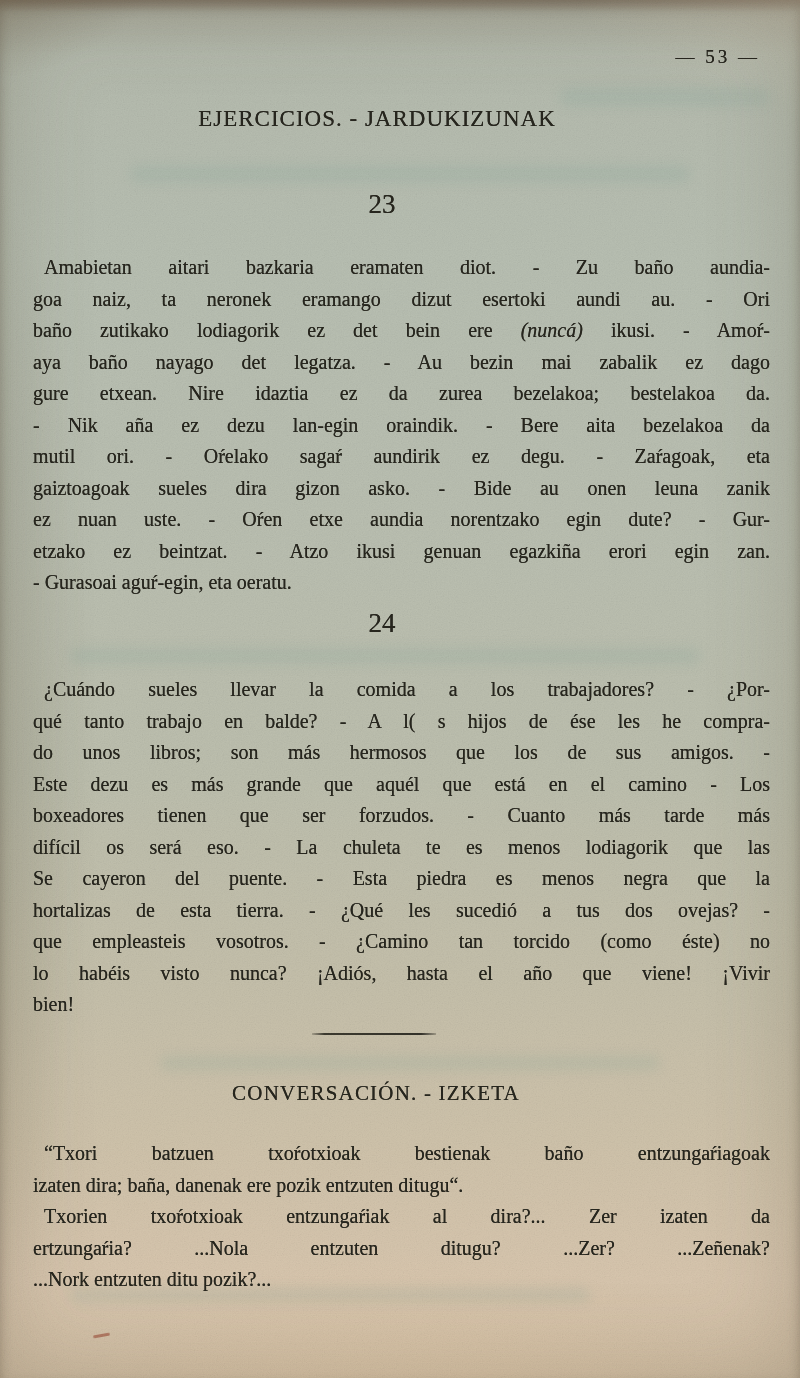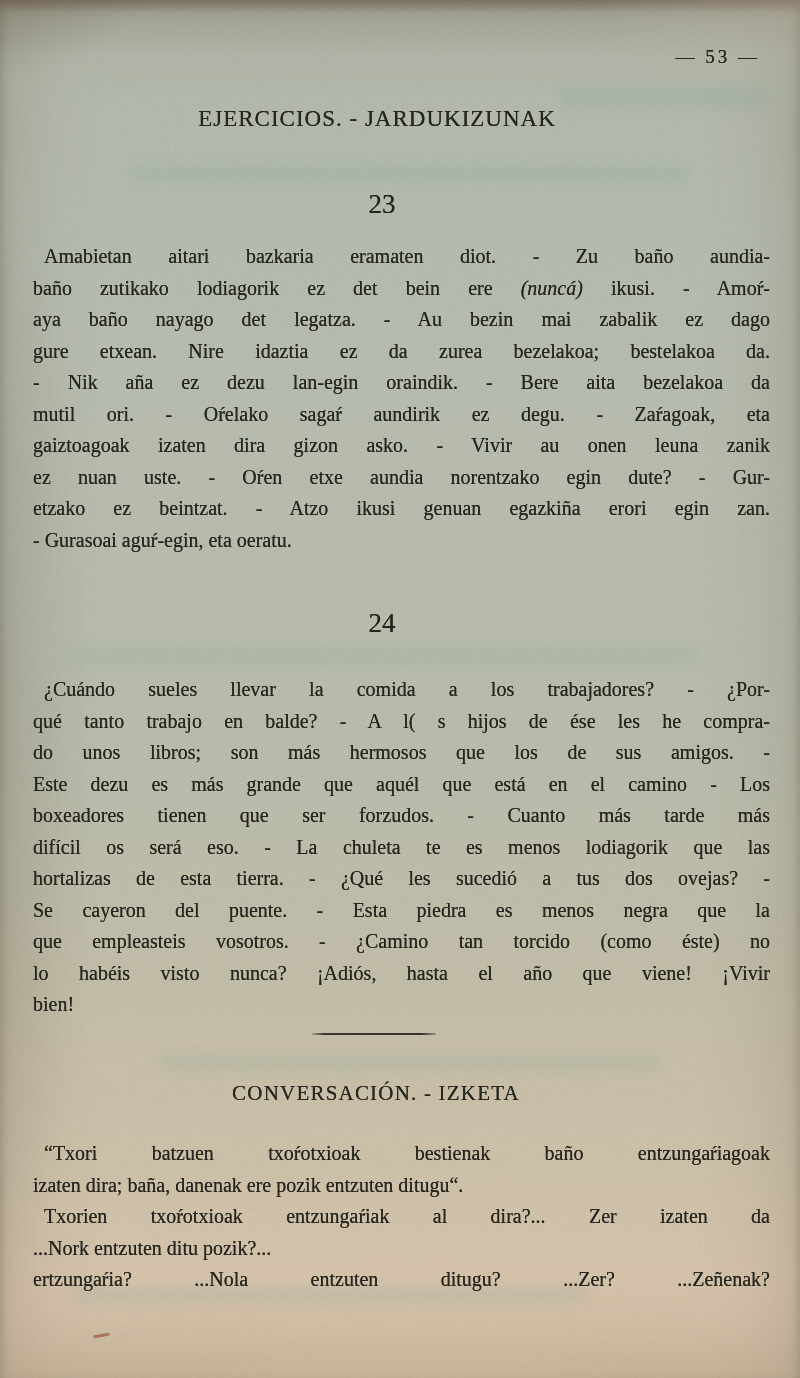--- a/index.html
+++ b/index.html
@@ -42,21 +42,21 @@
     text-align:center; font-size:27px;
   }
   #ex23-num { top:189px; }
   #ex24-num { top:608px; }
 
   .para {
     position:absolute; left:33px; width:737px;
     font-size:20px; line-height:31.5px;
     text-shadow:0 0 .5px rgba(39,38,30,.85);
   }
-  #ex23-body { top:241px; }
+  #ex23-body { top:252px; }
   #ex24-body { top:674px; }
   #conv-body { top:1138px; }
 
   .line { text-align:justify; text-align-last:justify; }
   .line.last { text-align-last:left; }
   .line.indent { text-indent:11px; }
   .line i { font-style:italic; }
 
   .rule {
     position:absolute; top:1033px; left:312px; width:124px; height:2px;
@@ -85,55 +85,56 @@
   <div class="ghost" style="top:1056px; left:160px; width:500px; height:14px;"></div>
   <div class="ghost" style="top:1288px; left:70px; width:520px; height:14px;"></div>
 
   <div class="folio">— 53 —</div>
 
   <h1 class="title">EJERCICIOS. - JARDUKIZUNAK</h1>
 
   <div class="exnum" id="ex23-num">23</div>
   <div class="para" id="ex23-body">
       <div class="line indent"><span>Amabietan aitari bazkaria eramaten diot. - Zu baño aundia-</span></div>
+      <div class="line"><span>goa naiz, ta neronek eramango dizut esertoki aundi au. - Ori</span></div>
       <div class="line"><span>baño zutikako lodiagorik ez det bein ere </span><i>(nuncá)</i><span> ikusi. - Amoŕ-</span></div>
       <div class="line"><span>aya baño nayago det legatza. - Au bezin mai zabalik ez dago</span></div>
       <div class="line"><span>gure etxean. Nire idaztia ez da zurea bezelakoa; bestelakoa da.</span></div>
       <div class="line"><span>- Nik aña ez dezu lan-egin oraindik. - Bere aita bezelakoa da</span></div>
       <div class="line"><span>mutil ori. - Oŕelako sagaŕ aundirik ez degu. - Zaŕagoak, eta</span></div>
-      <div class="line"><span>gaiztoagoak izaten dira gizon asko. - Vivir au onen leuna zanik</span></div>
+      <div class="line"><span>gaiztoagoak sueles dira gizon asko. - Bide au onen leuna zanik</span></div>
       <div class="line"><span>ez nuan uste. - Oŕen etxe aundia norentzako egin dute? - Gur-</span></div>
       <div class="line"><span>etzako ez beintzat. - Atzo ikusi genuan egazkiña erori egin zan.</span></div>
       <div class="line last"><span>- Gurasoai aguŕ-egin, eta oeratu.</span></div>
     </div>
 
   <div class="exnum" id="ex24-num">24</div>
   <div class="para" id="ex24-body">
       <div class="line indent"><span>¿Cuándo sueles llevar la comida a los trabajadores? - ¿Por-</span></div>
       <div class="line"><span>qué tanto trabajo en balde? - A l( s hijos de ése les he compra-</span></div>
       <div class="line"><span>do unos libros; son más hermosos que los de sus amigos. -</span></div>
       <div class="line"><span>Este dezu es más grande que aquél que está en el camino - Los</span></div>
       <div class="line"><span>boxeadores tienen que ser forzudos. - Cuanto más tarde más</span></div>
       <div class="line"><span>difícil os será eso. - La chuleta te es menos lodiagorik que las</span></div>
+      <div class="line"><span>Se cayeron del puente. - Esta piedra es menos negra que la</span></div>
       <div class="line"><span>hortalizas de esta tierra. - ¿Qué les sucedió a tus dos ovejas? -</span></div>
-      <div class="line"><span>Se cayeron del puente. - Esta piedra es menos negra que la</span></div>
       <div class="line"><span>que empleasteis vosotros. - ¿Camino tan torcido (como éste) no</span></div>
       <div class="line"><span>lo habéis visto nunca? ¡Adiós, hasta el año que viene! ¡Vivir</span></div>
       <div class="line last"><span>bien!</span></div>
     </div>
 
   <div class="rule"></div>
 
   <div class="convtitle">CONVERSACIÓN. - IZKETA</div>
   <div class="para" id="conv-body">
       <div class="line indent"><span>“Txori batzuen txoŕotxioak bestienak baño entzungaŕiagoak</span></div>
       <div class="line last"><span>izaten dira; baña, danenak ere pozik entzuten ditugu“.</span></div>
       <div class="line indent"><span>Txorien txoŕotxioak entzungaŕiak al dira?... Zer izaten da</span></div>
+      <div class="line"><span>ertzungaŕia? ...Nola entzuten ditugu? ...Zer? ...Zeñenak?</span></div>
       <div class="line last"><span>...Nork entzuten ditu pozik?...</span></div>
-      <div class="line"><span>ertzungaŕia? ...Nola entzuten ditugu? ...Zer? ...Zeñenak?</span></div>
     </div>
 
   <div class="scratch"></div>
 
   <svg class="grain" width="800" height="1378" xmlns="http://www.w3.org/2000/svg">
     <filter id="grain-f">
       <feTurbulence type="fractalNoise" baseFrequency="0.85" numOctaves="2" seed="7" stitchTiles="stitch"></feTurbulence>
       <feColorMatrix type="saturate" values="0"></feColorMatrix>
     </filter>
     <rect width="800" height="1378" filter="url(#grain-f)"></rect>

